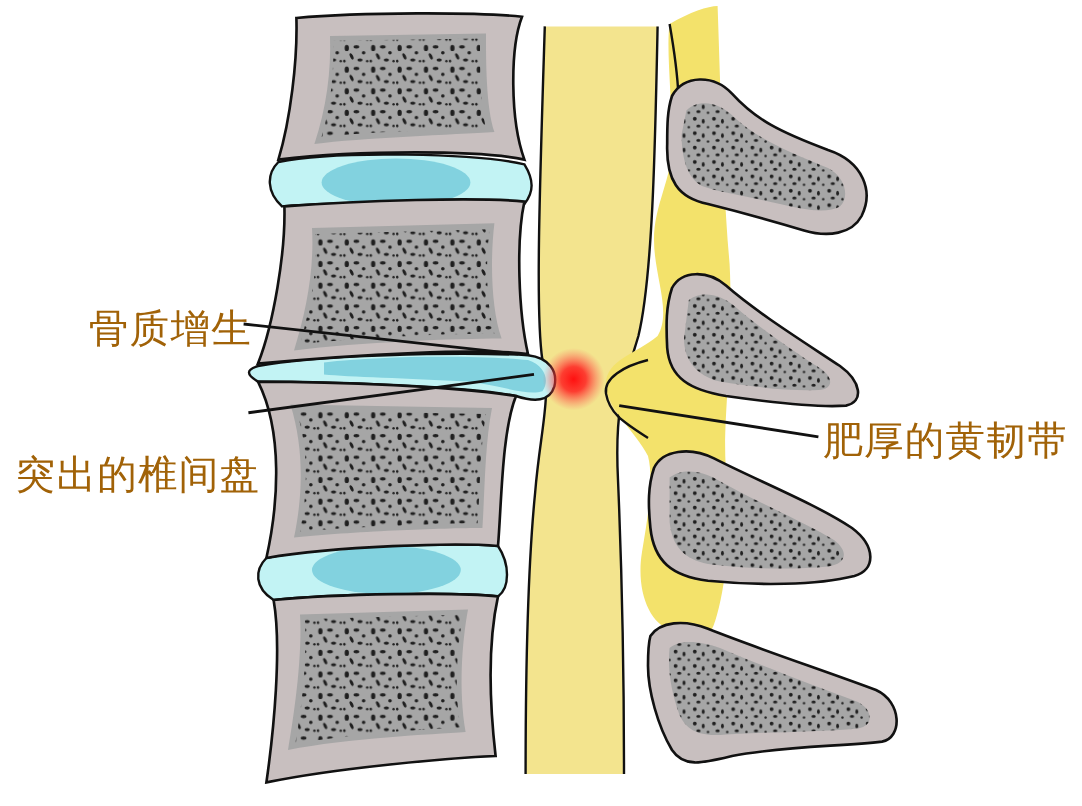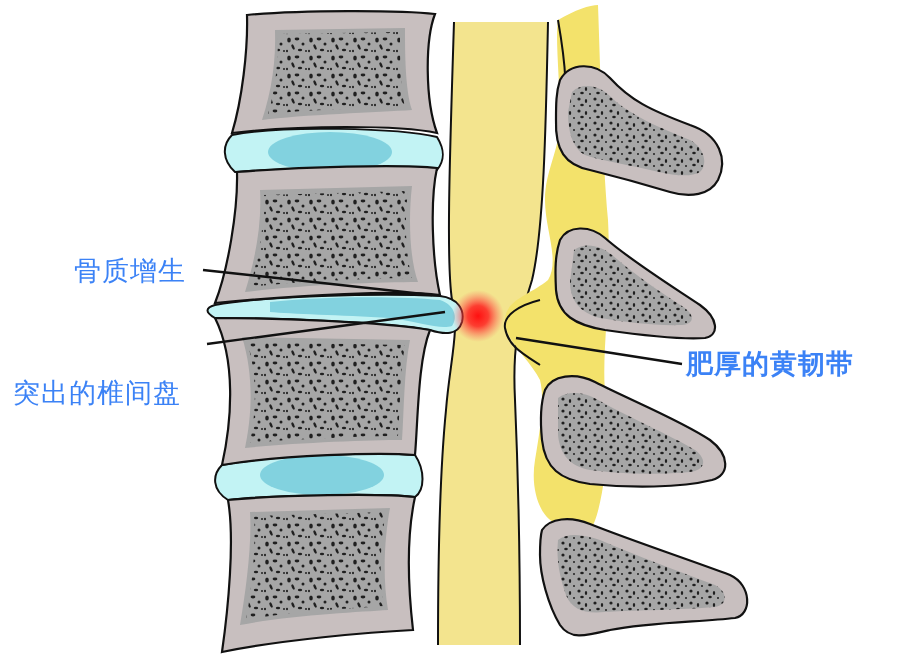--- a/index.html
+++ b/index.html
@@ -1,19 +1,19 @@
 <!DOCTYPE html>
 <html><head>
   <meta charset="utf-8">
   <style>
     html, body { margin: 0; padding: 0; background: #ffffff; }
     body { width: 902px; height: 672px; position: relative; overflow: hidden;
            font-family: "DejaVu Sans", "Liberation Sans", sans-serif; }
     #stage { position: absolute; left: 0; top: 0; width: 902px; height: 672px; }
-    .label { position: absolute; font-size: 27px; color: #3b82f6; white-space: nowrap;
+    .label { position: absolute; font-size: 33px; color: #a16207; white-space: nowrap;
              line-height: 1; letter-spacing: 1px; }
   </style>
 </head>
 <body>
 
 <svg id="stage" viewBox="0 0 902 672" xmlns="http://www.w3.org/2000/svg">
   <defs>
     <radialGradient id="redGlow" cx="50%" cy="50%" r="50%">
       <stop offset="0%" stop-color="#ff1010" stop-opacity="1"></stop>
       <stop offset="40%" stop-color="#ff2020" stop-opacity="0.85"></stop>
@@ -101,13 +101,13 @@
 
   <circle cx="478" cy="316" r="26" fill="url(#redGlow)"></circle>
 
   <line x1="203" y1="270" x2="432" y2="295" stroke="#111" stroke-width="2.4"></line>
   <line x1="207" y1="344" x2="445" y2="312" stroke="#111" stroke-width="2.4"></line>
   <line x1="516" y1="338" x2="682" y2="364" stroke="#111" stroke-width="2.4"></line>
 </svg>
 
 <div class="label" style="left:74px; top:257px;">骨质增生</div>
 <div class="label" style="left:13px; top:331px;margin-top:48px;">突出的椎间盘</div>
-<div class="label" style="left:686px; top:350px;font-weight:bold;">肥厚的黄韧带</div>
+<div class="label" style="left:686px; top:350px;">肥厚的黄韧带</div>
 
 </body></html>

